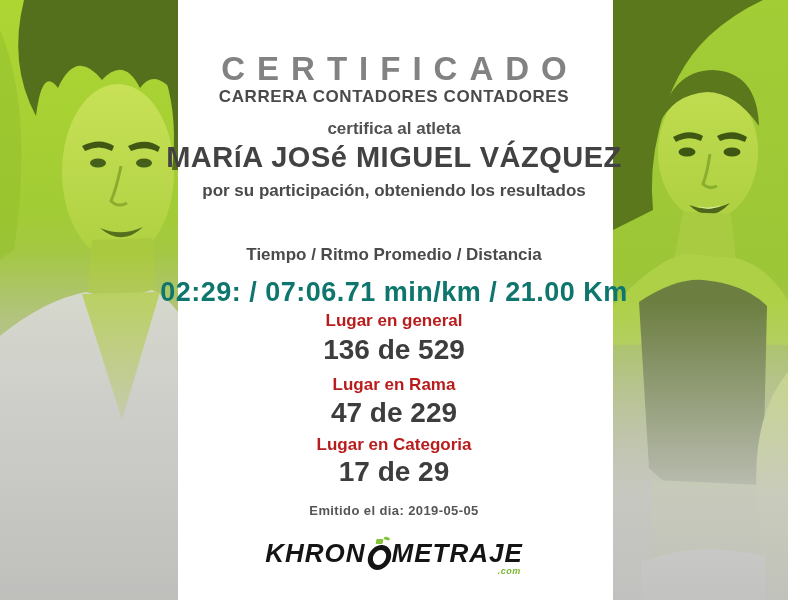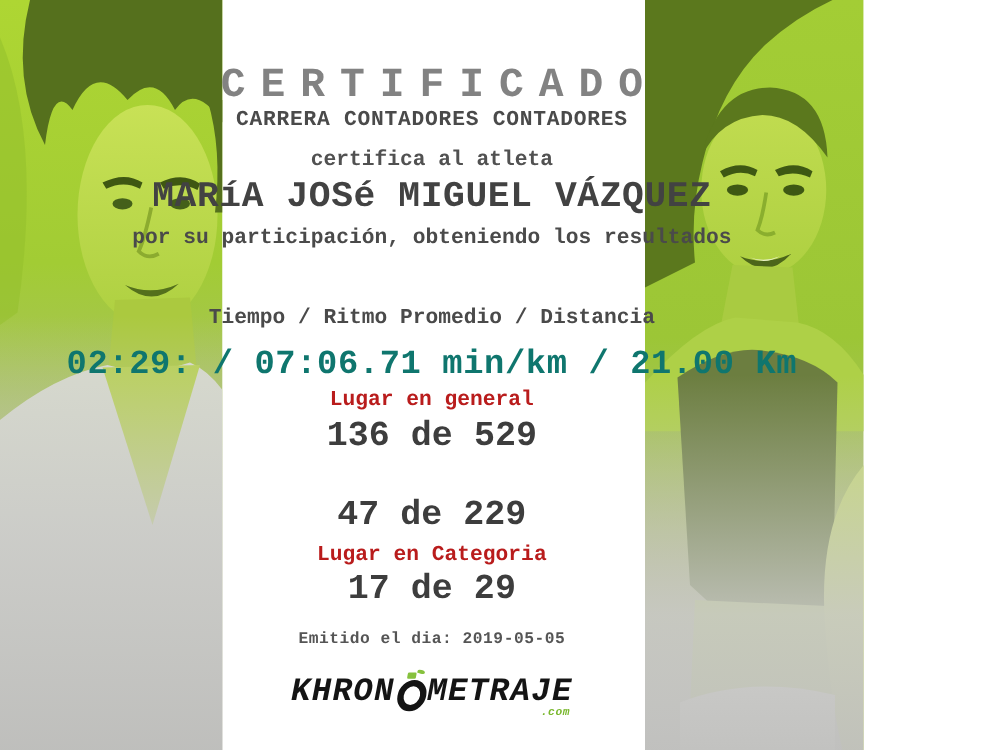--- a/index.html
+++ b/index.html
@@ -1,18 +1,18 @@
 <!DOCTYPE html>
 <html><head>
 <meta charset="utf-8">
 <style>
   html,body{margin:0;padding:0;background:#ffffff;}
   #page{
-    position:relative;width:691px;height:600px;overflow:hidden;background:#ffffff;
-    font-family:Liberation Mono, monospace;
+    position:relative;width:788px;height:600px;overflow:hidden;background:#ffffff;
+    font-family:Liberation Sans, sans-serif;
   }
   .photo{position:absolute;top:0;height:600px;z-index:1;}
   .photo-left{left:0;width:178px;}
   .photo-right{right:0;width:175px;}
   .content{position:absolute;inset:0;z-index:2;}
   .line{position:absolute;left:0;right:0;text-align:center;white-space:nowrap;}
 
   .title{top:50px;font-size:33px;font-weight:bold;color:#828282;letter-spacing:12px;padding-left:12px;}
   .event{top:87px;font-size:17px;font-weight:bold;color:#4a4a4a;letter-spacing:.6px;}
   .certifies{top:119px;font-size:17px;font-weight:bold;color:#515151;}
@@ -134,20 +134,21 @@
     <div class="line event">CARRERA CONTADORES CONTADORES</div>
     <div class="line certifies">certifica al atleta</div>
     <div class="line name">MARíA JOSé MIGUEL VÁZQUEZ</div>
     <div class="line participation">por su participación, obteniendo los resultados</div>
     <div class="line results-header">Tiempo / Ritmo Promedio / Distancia</div>
     <div class="line results">02:29: / 07:06.71 min/km / 21.00 Km</div>
 
     <div class="line pl-label pl1-label">Lugar en general</div>
     <div class="line pl-value pl1-value">136 de 529</div>
 
+    <div class="line pl-label pl2-label">Lugar en Rama</div>
     <div class="line pl-value pl2-value">47 de 229</div>
 
     <div class="line pl-label pl3-label">Lugar en Categoria</div>
     <div class="line pl-value pl3-value">17 de 29</div>
 
     <div class="line issued">Emitido el dia: 2019-05-05</div>
 
     <div class="line logo">
       <div class="logo-inner">
         <span>KHRON</span>

